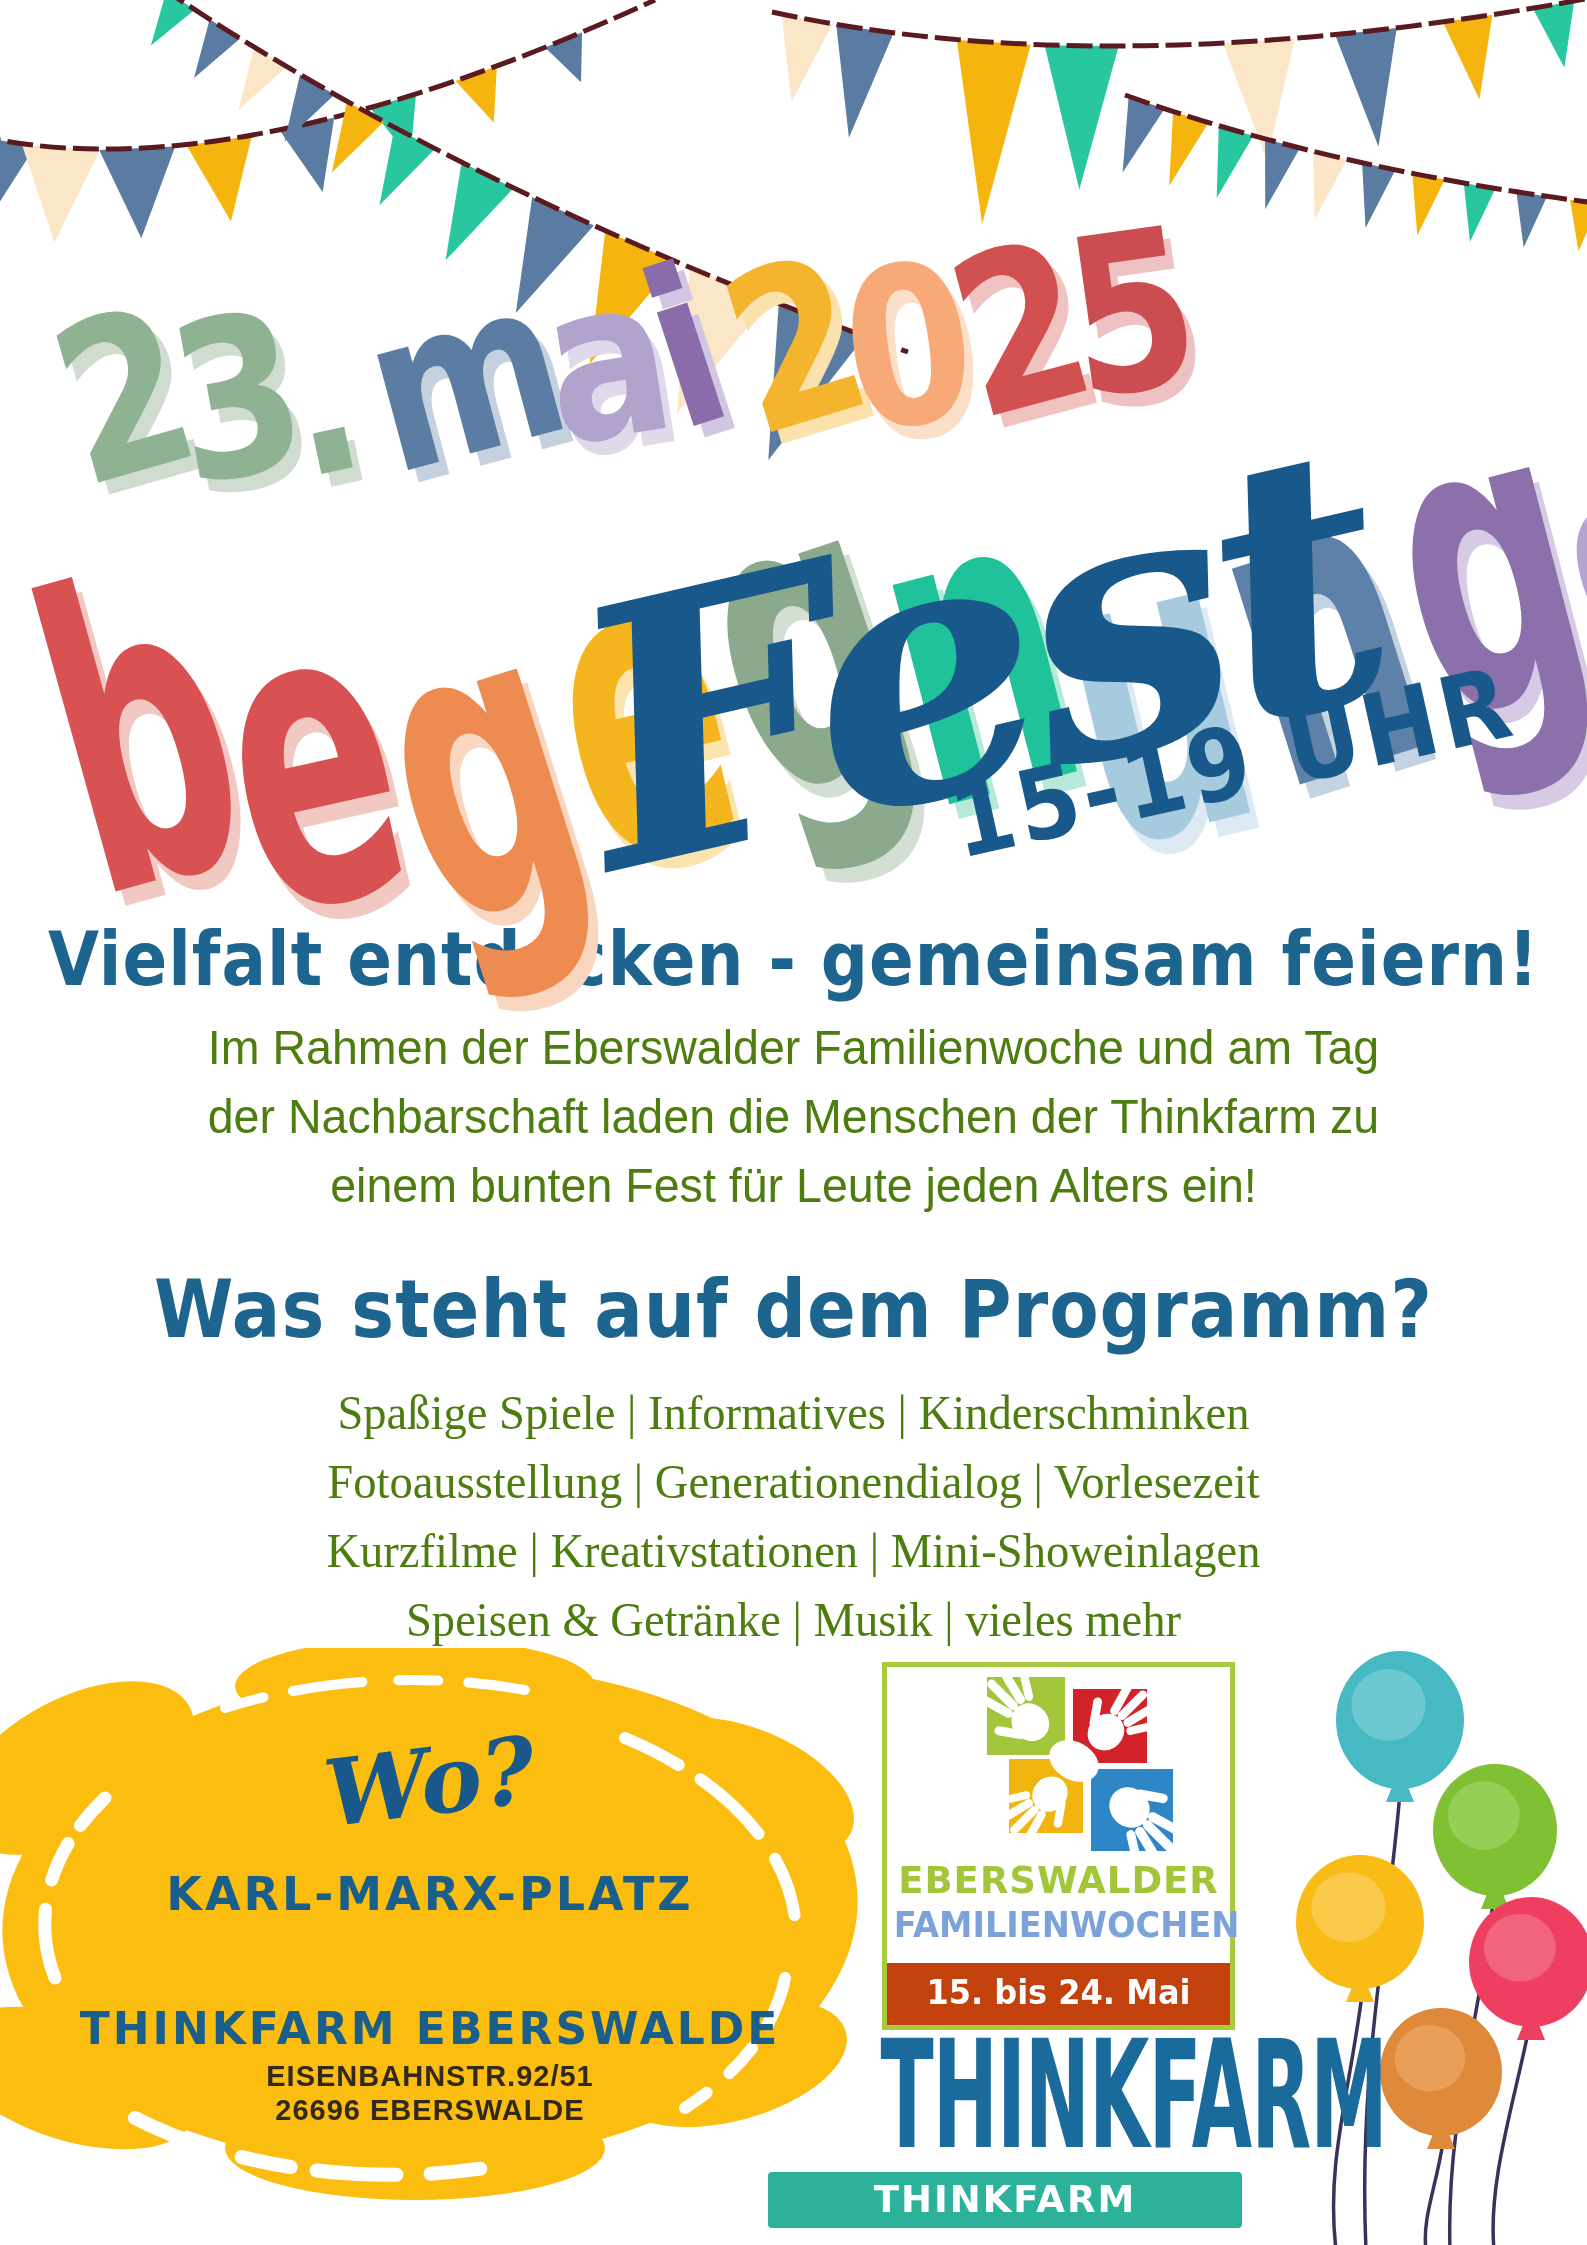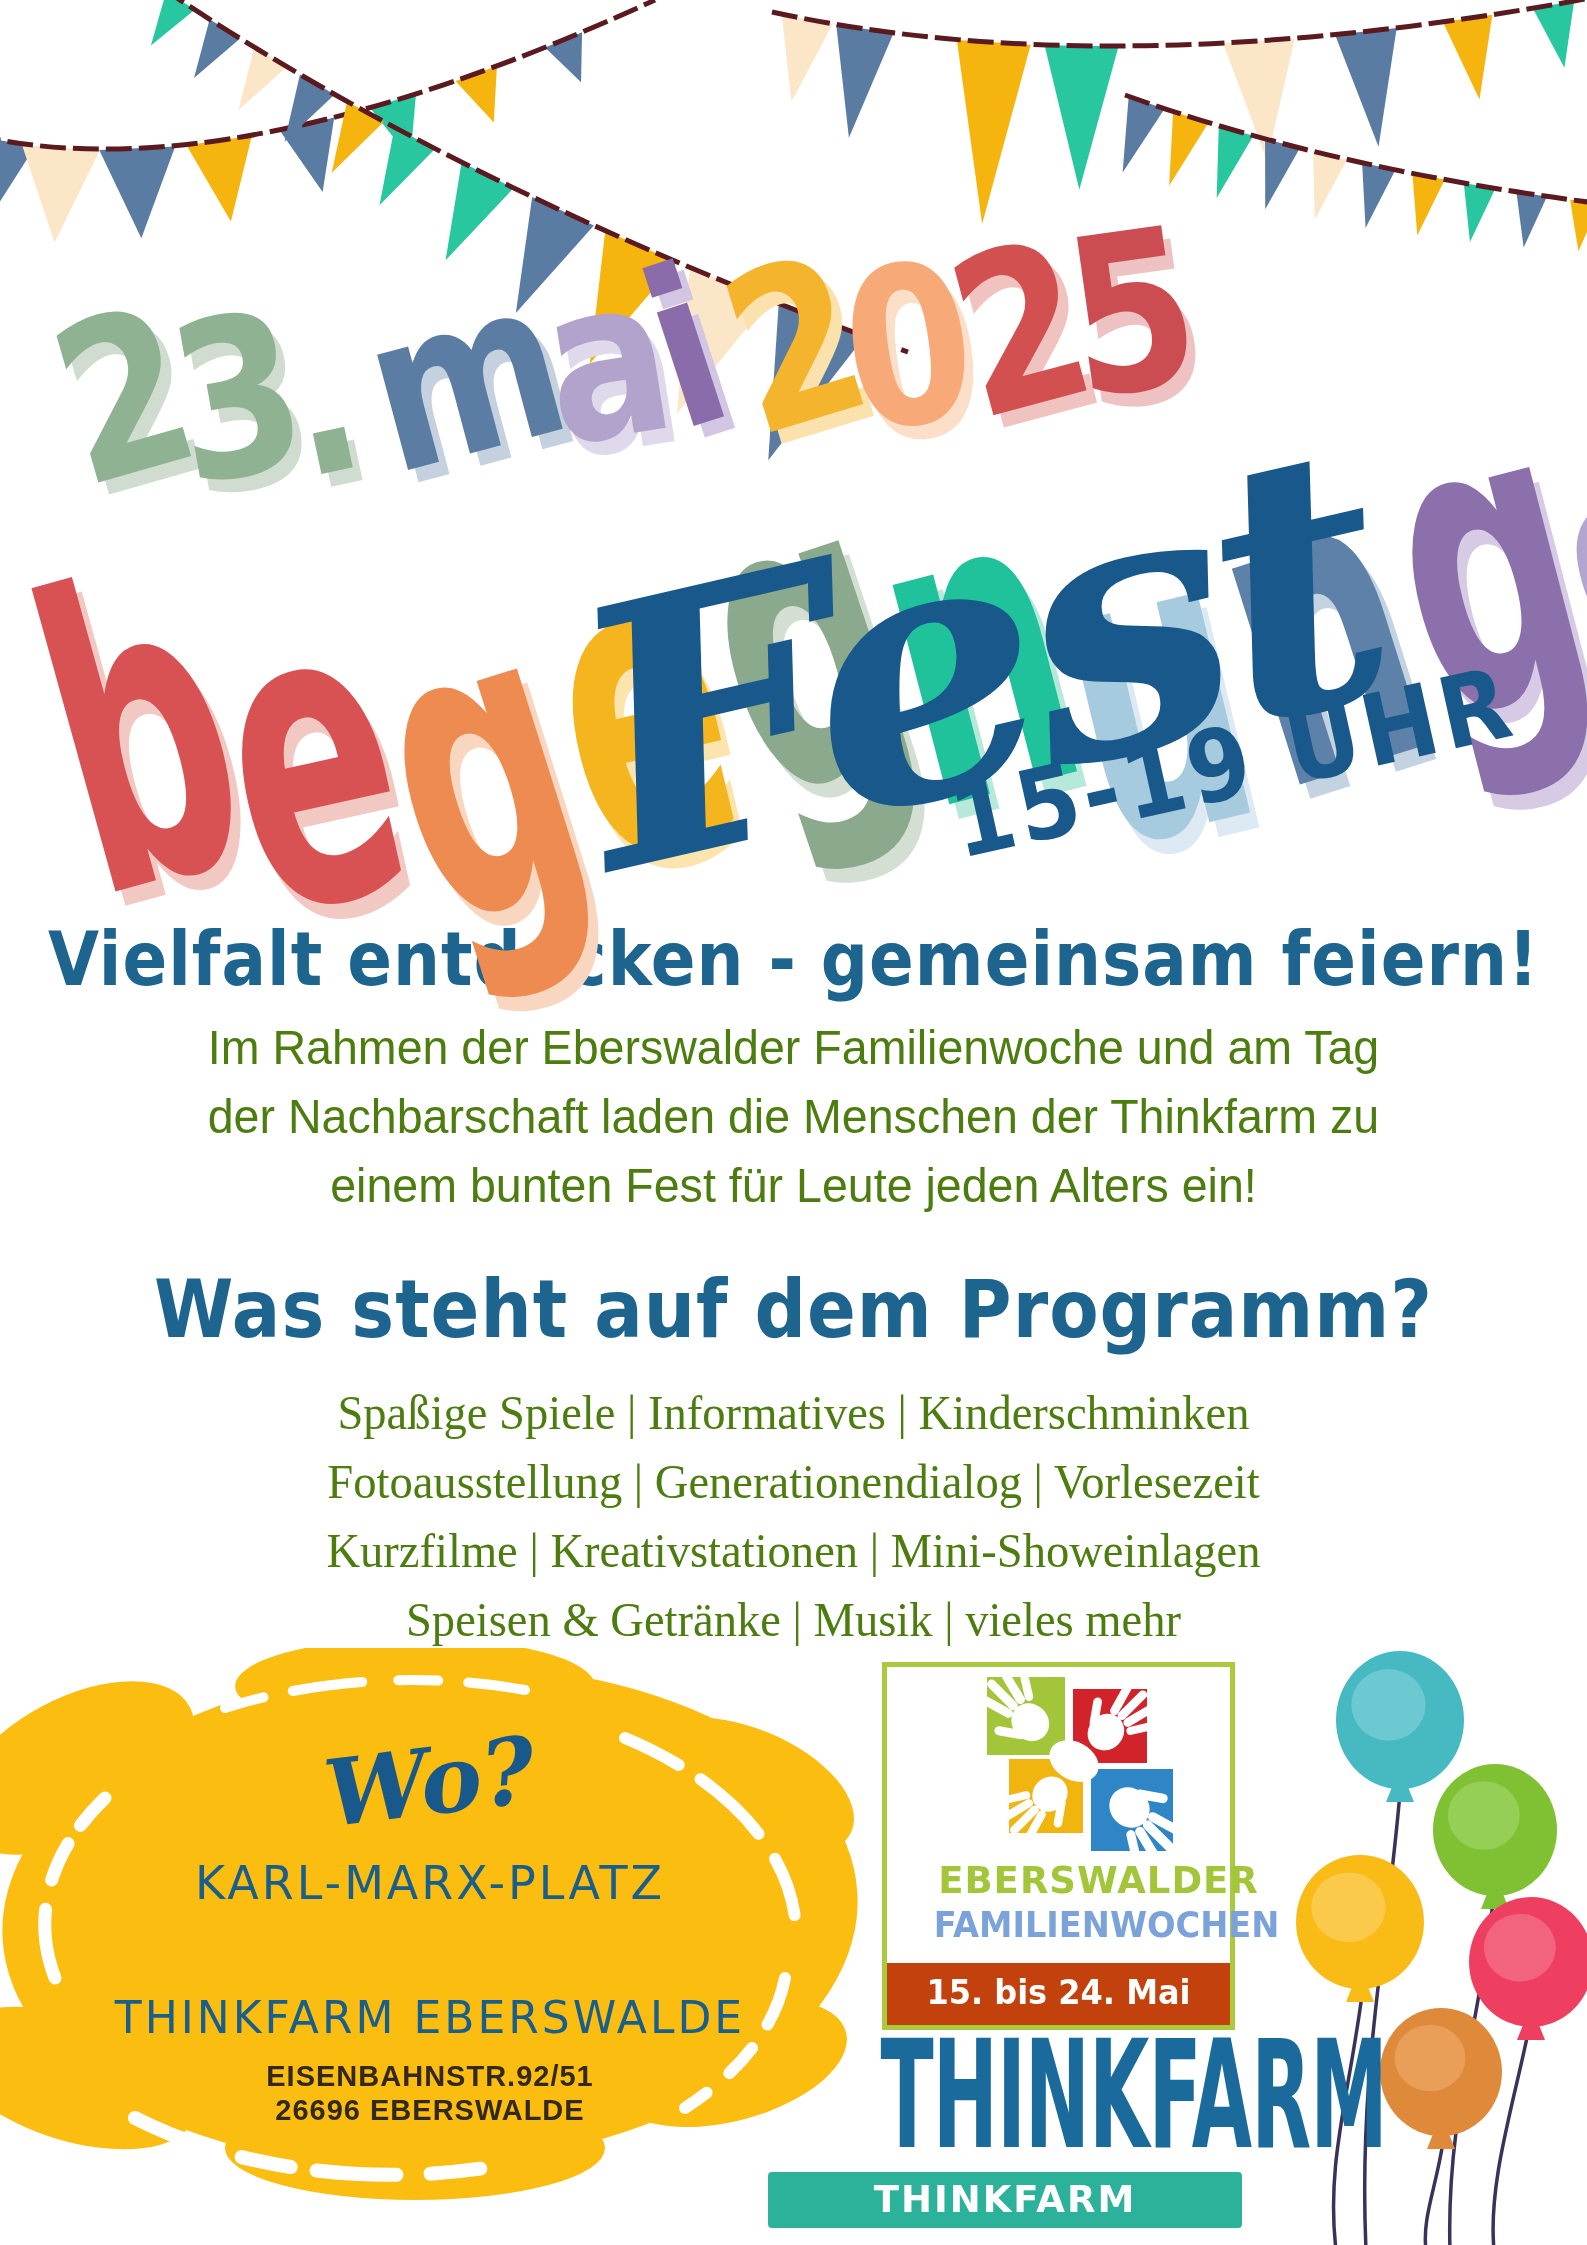--- a/index.html
+++ b/index.html
@@ -34,29 +34,29 @@
   .gray-lines .ln{font-size:48px;line-height:69px;transform:scaleX(.97);}
   .body-txt{top:1013px;}
   .program-txt{top:1378px;font-family:Liberation Serif, serif;}
 
   
   .blob-svg{left:-15px;top:1648px;z-index:1;}
   .blob-txt{left:20px;top:1650px;width:820px;height:560px;z-index:2;text-align:center;}
   .blob-txt>div{position:absolute;left:0;right:0;}
   .wo{top:78px;font-family:"DejaVu Serif",serif;font-style:italic;font-weight:bold;font-size:92px;
       color:#19588a;transform:rotate(-7deg);}
-  .loc{font-weight:normal;color:#1a5e8c;letter-spacing:3px;font-size:46px;}
+  .loc{font-weight:bold;color:#1a5e8c;letter-spacing:3px;font-size:46px;margin-top:11px;}
   .loc1{top:206px;}.loc2{top:274px;}.loc3{top:342px;font-size:44px;}
   .addr{font-weight:bold;color:#33291b;font-size:29px;letter-spacing:1px;
         font-family:"Liberation Sans",sans-serif;}
   .addr1{top:410px;}.addr2{top:444px;}
 
   
   .fam{left:882px;top:1662px;width:353px;height:368px;background:#fff;border:5px solid #a9c93e;
-       box-sizing:border-box;z-index:2;padding-left:40px;}
+       box-sizing:border-box;z-index:2;}
   .fam-hands{position:absolute;left:0;top:4px;}
   .fam-l1{position:absolute;top:192px;width:100%;text-align:center;font-size:37px;font-weight:bold;
           color:#a3c53a;letter-spacing:1px;}
   .fam-l2{position:absolute;top:238px;width:100%;text-align:center;font-size:35px;font-weight:bold;
           color:#7ba3d9;transform:scaleX(.96);}
   .fam-bar{position:absolute;left:0;bottom:0;width:100%;height:62px;background:#c2410c;}
   .fam-bar span{display:block;width:100%;text-align:center;line-height:60px;color:#fff;
                 font-size:33px;font-weight:bold;transform:scaleX(.97);}
 
   

